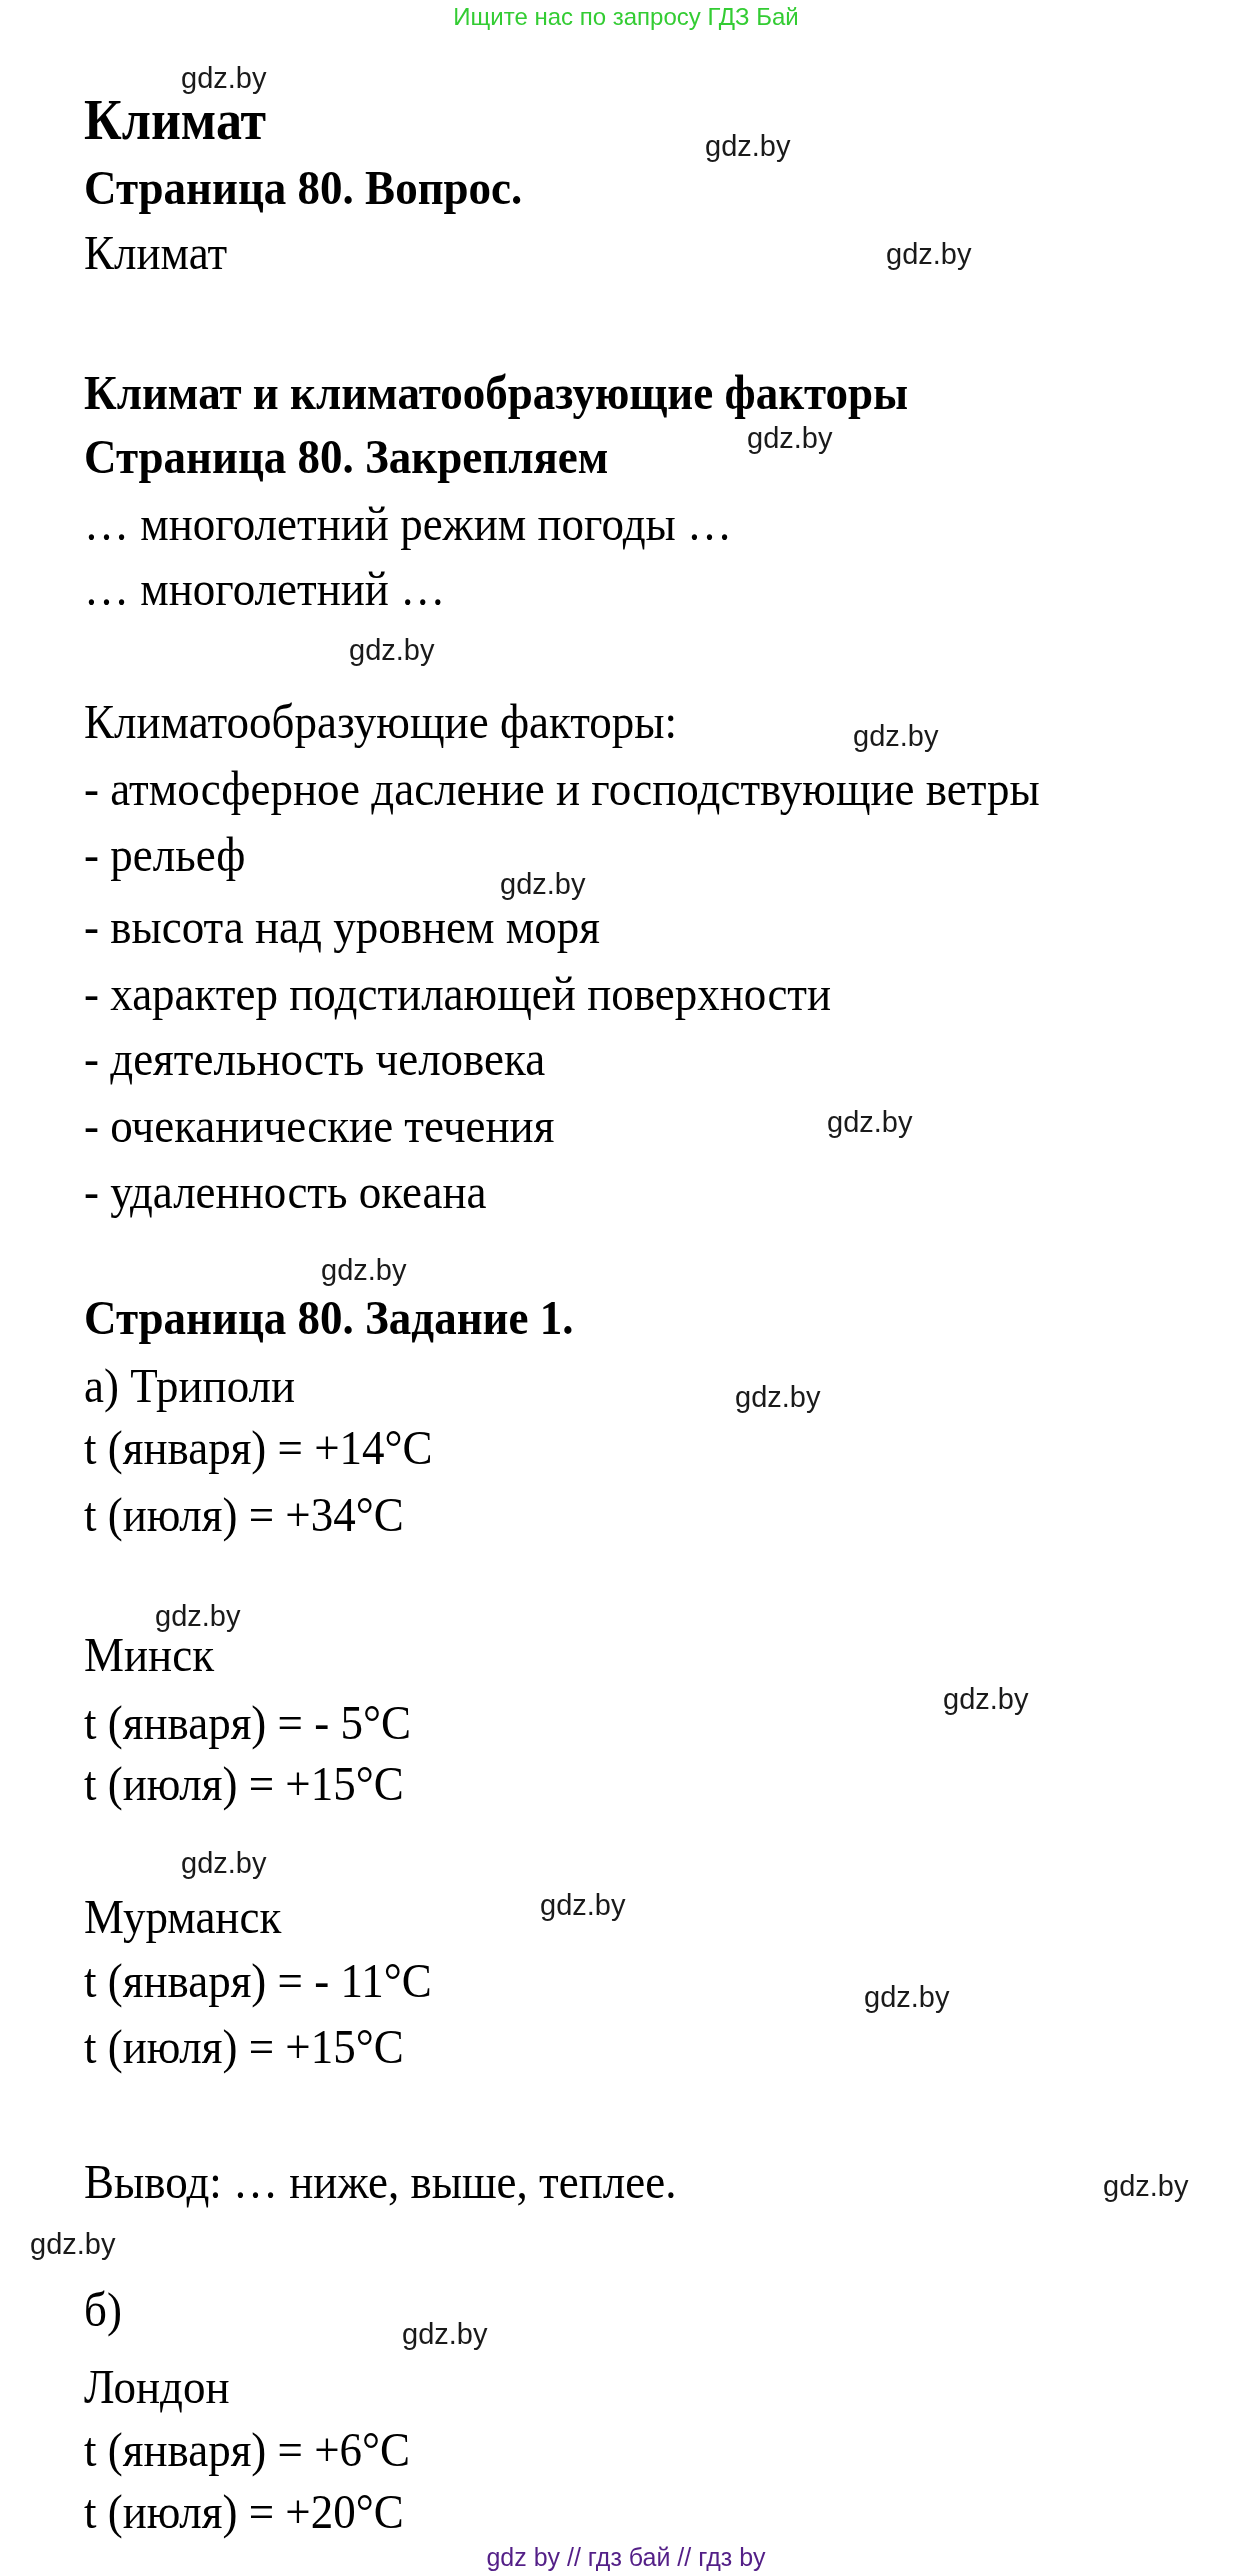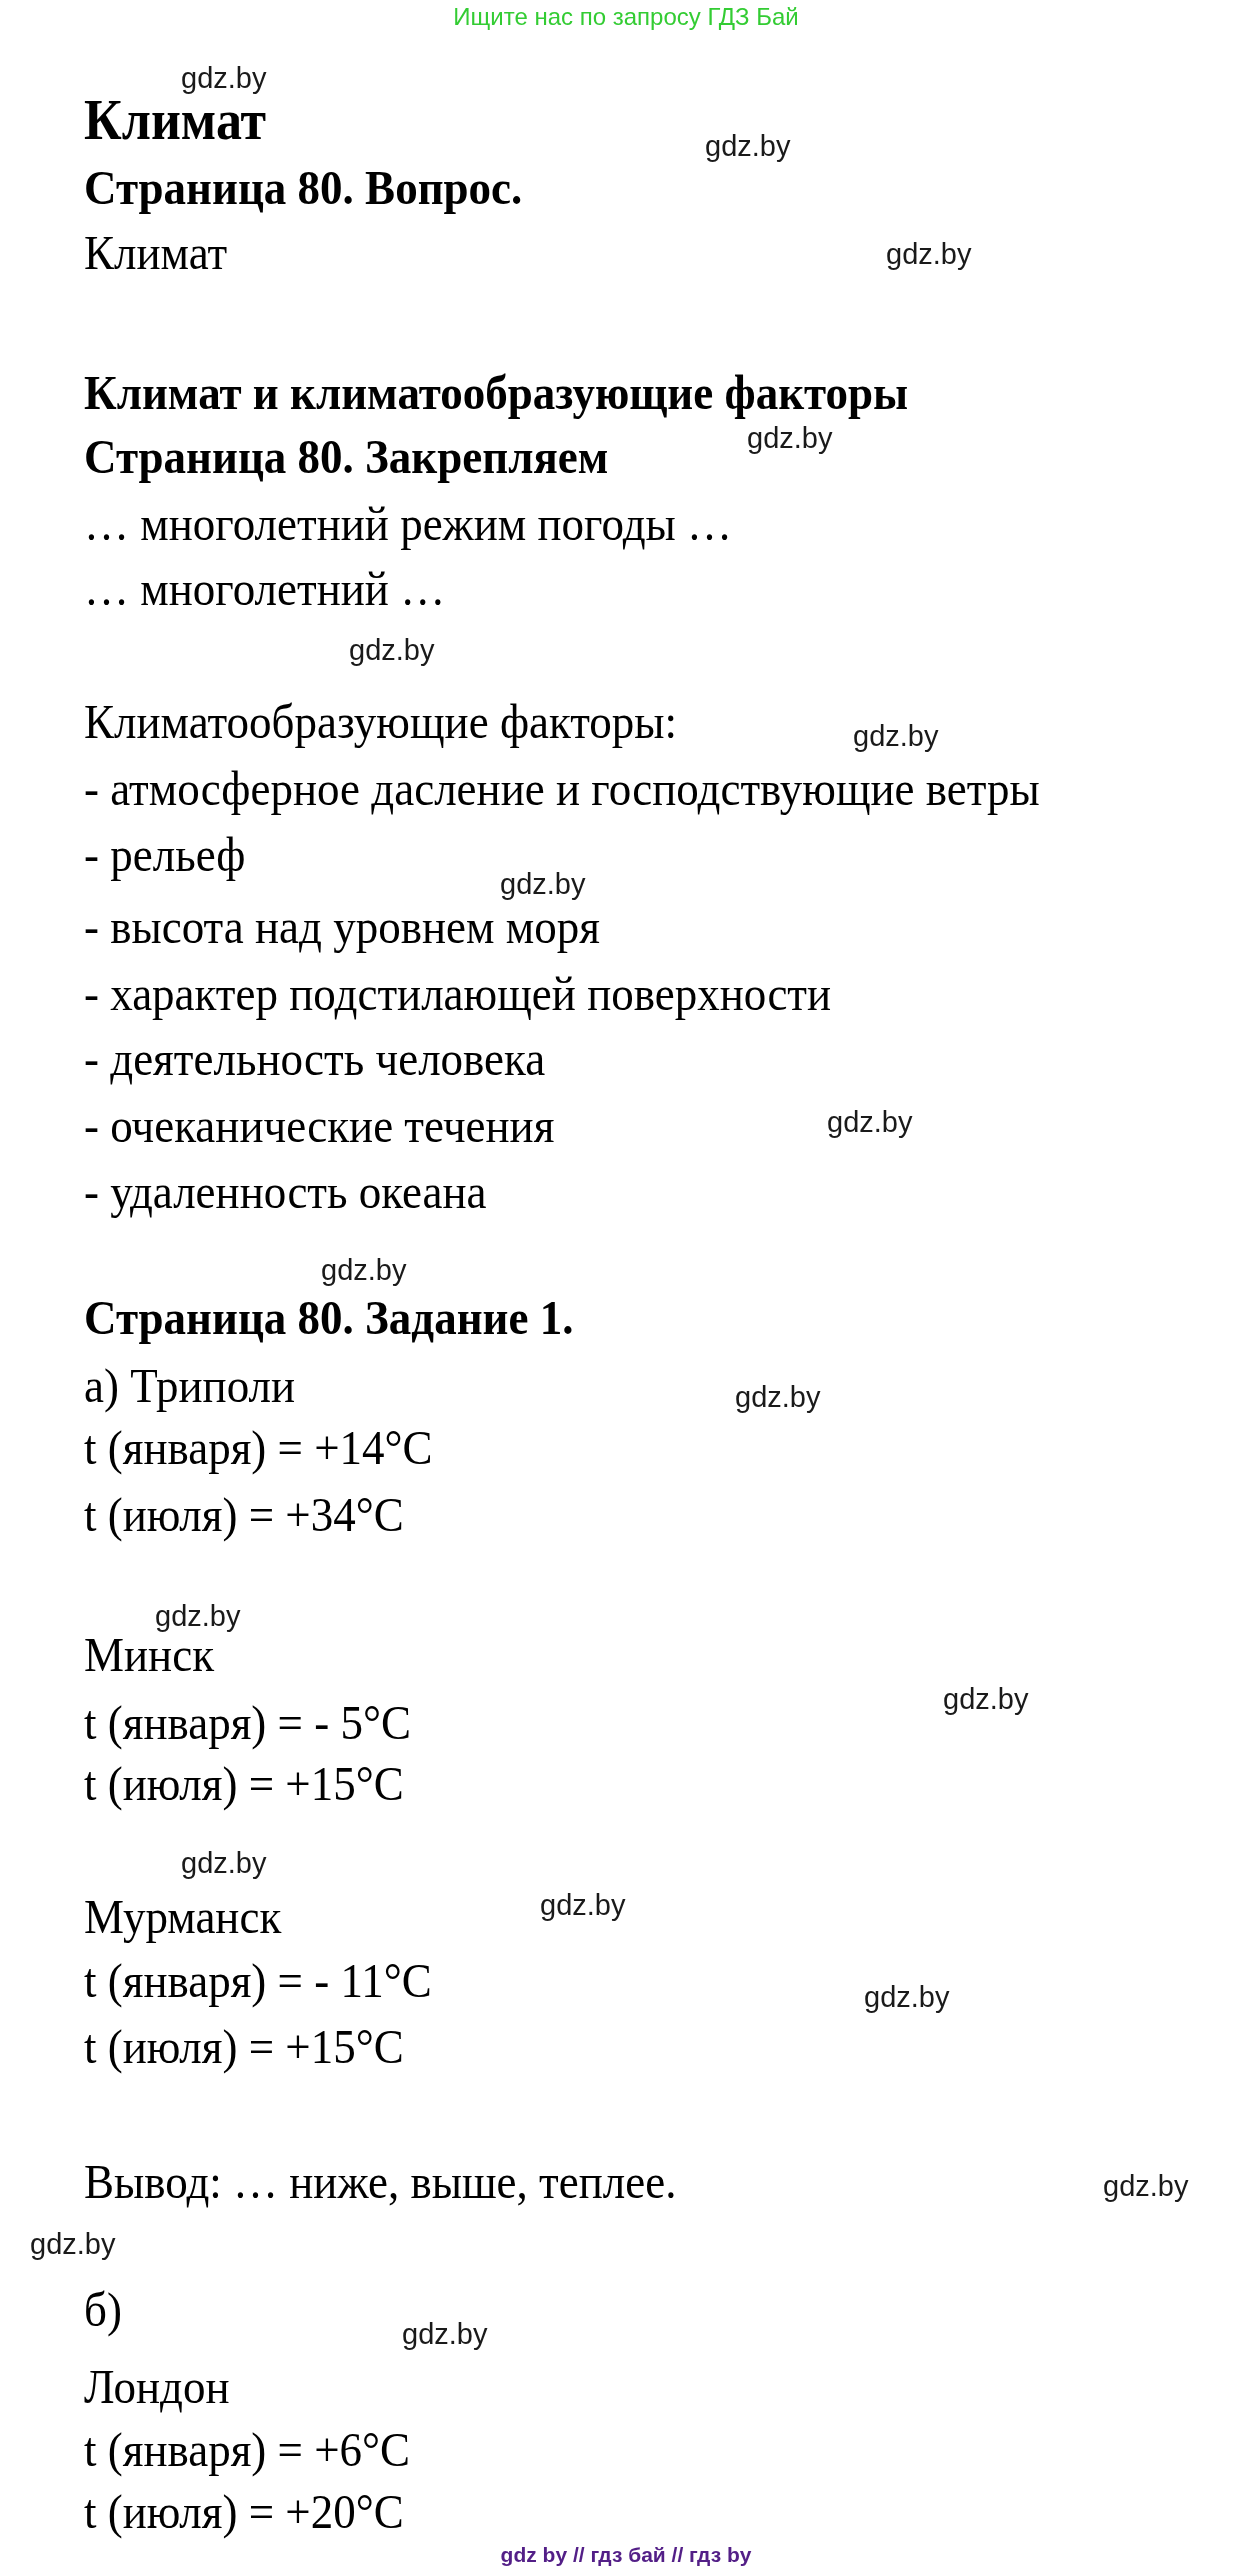--- a/index.html
+++ b/index.html
@@ -27,24 +27,23 @@
     font-size:24px;
     color:var(--green);
     white-space:nowrap;
   }
   .footer{
     position:absolute;
     left:0; top:2543px;
     width:100%;
     text-align:center;
     font-family:"Liberation Sans", sans-serif;
-    font-size:21px;
+    font-size:25px;
     color:var(--purple);
     white-space:nowrap;
-    font-weight:bold;
   }
   .wm{
     position:absolute;
     font-family:"Liberation Sans", sans-serif;
     font-size:29px;
     color:var(--wm);
     white-space:nowrap;
     line-height:1;
   }
   .ln{

